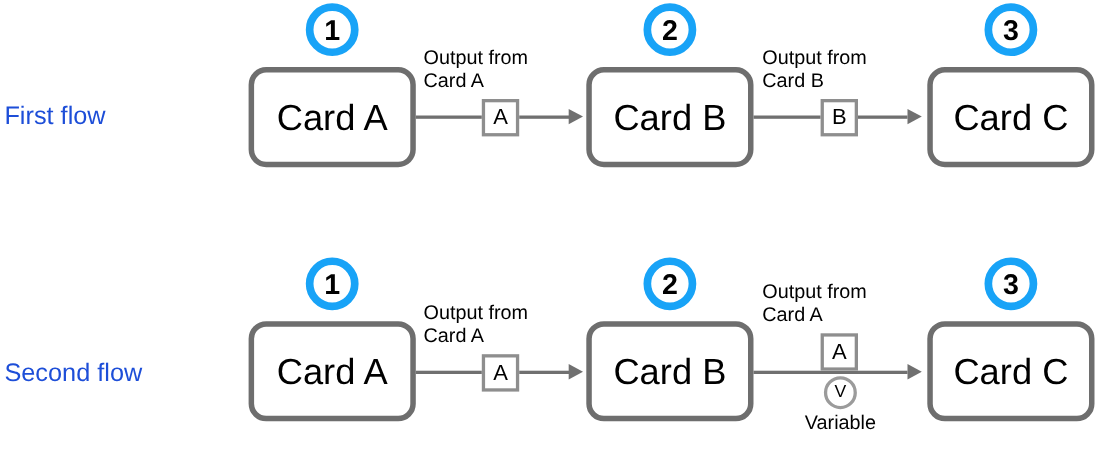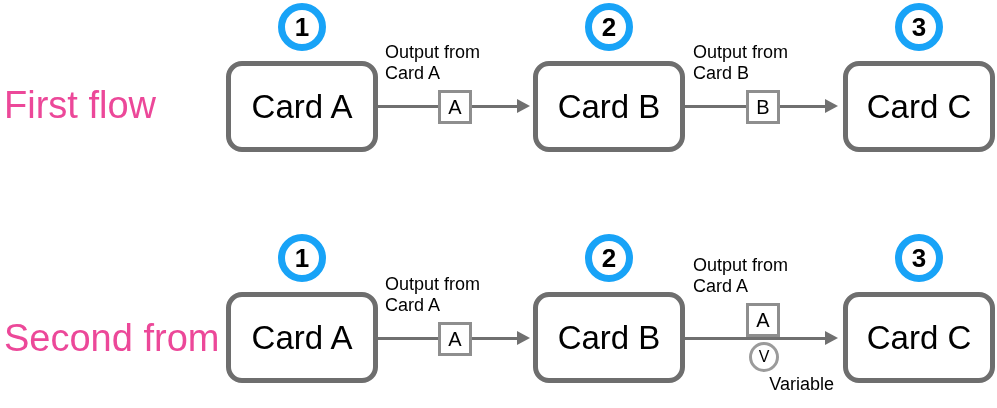--- a/index.html
+++ b/index.html
@@ -7,23 +7,23 @@
     position: relative;
     width: 997px;
     height: 408px;
     background: #ffffff;
     color: #000000;
     font-family: "Liberation Sans", sans-serif;
     overflow: hidden;
   }
   .flow-label {
     position: absolute;
-    font-size: 38px;
+    font-size: 23px;
     line-height: 38px;
-    color: #ec4899;
+    color: #1d4ed8;
     white-space: nowrap;
   }
   .card {
     position: absolute;
     width: 152px;
     height: 91px;
     box-sizing: border-box;
     border: 5px solid #6E6E6E;
     border-radius: 16px;
     background: #ffffff;
@@ -89,21 +89,21 @@
   .conn-label {
     position: absolute;
     width: 140px;
     text-align: left;
     font-size: 18px;
     line-height: 21px;
   }
   .var-label {
     position: absolute;
     width: 140px;
-    text-align: right;
+    text-align: center;
     font-size: 18px;
     line-height: 21px;
   }
 </style>
 </head>
 <body>
 
 <div class="canvas">
 
   <div class="flow-label" style="left:4px; top:86px;">First flow</div>
@@ -131,21 +131,21 @@
   <div class="token" style="left:438px; top:90px;">A</div>
 
   <div class="hline" style="left:685px; top:105px; width:140px;"></div>
   <div class="arrowhead" style="left:825px; top:99px;"></div>
   <div class="conn-label" style="left:693px; top:42px;">
     <div>Output from</div>
     <div>Card B</div>
   </div>
   <div class="token" style="left:746px; top:90px;">B</div>
 
-  <div class="flow-label" style="left:4px; top:319px;">Second from</div>
+  <div class="flow-label" style="left:4px; top:319px;">Second flow</div>
 
   <div class="badge" style="left:278px; top:234px;">1</div>
   <div class="badge" style="left:585px; top:234px;">2</div>
   <div class="badge" style="left:895px; top:234px;">3</div>
 
   <div class="card" style="left:226px; top:292px;">
     <span class="card-title">Card A</span>
   </div>
   <div class="card" style="left:533px; top:292px;">
     <span class="card-title">Card B</span>

